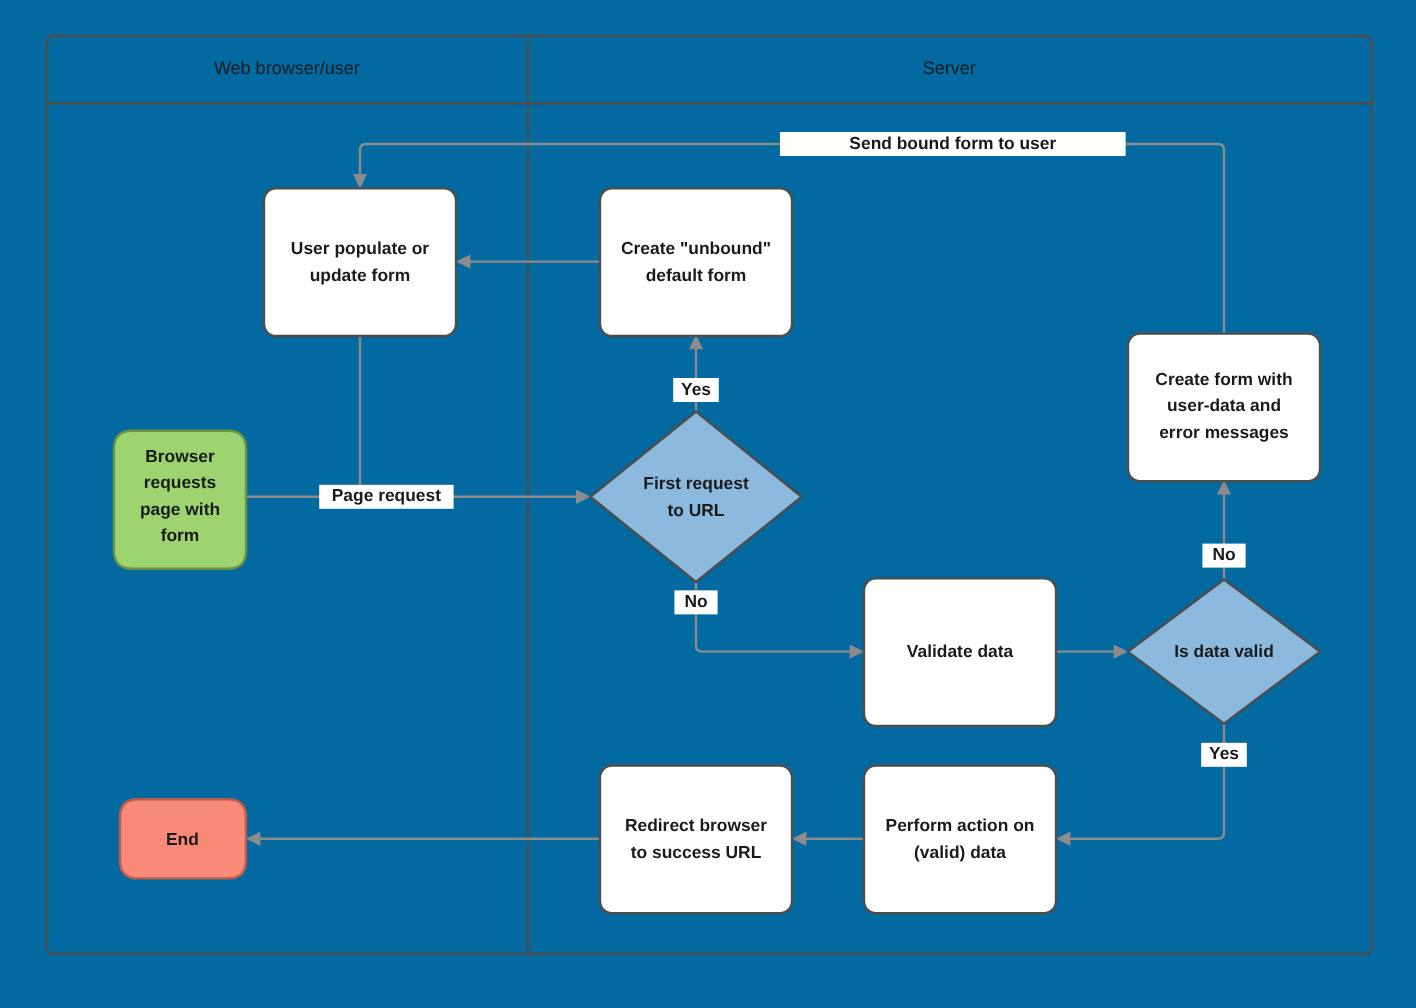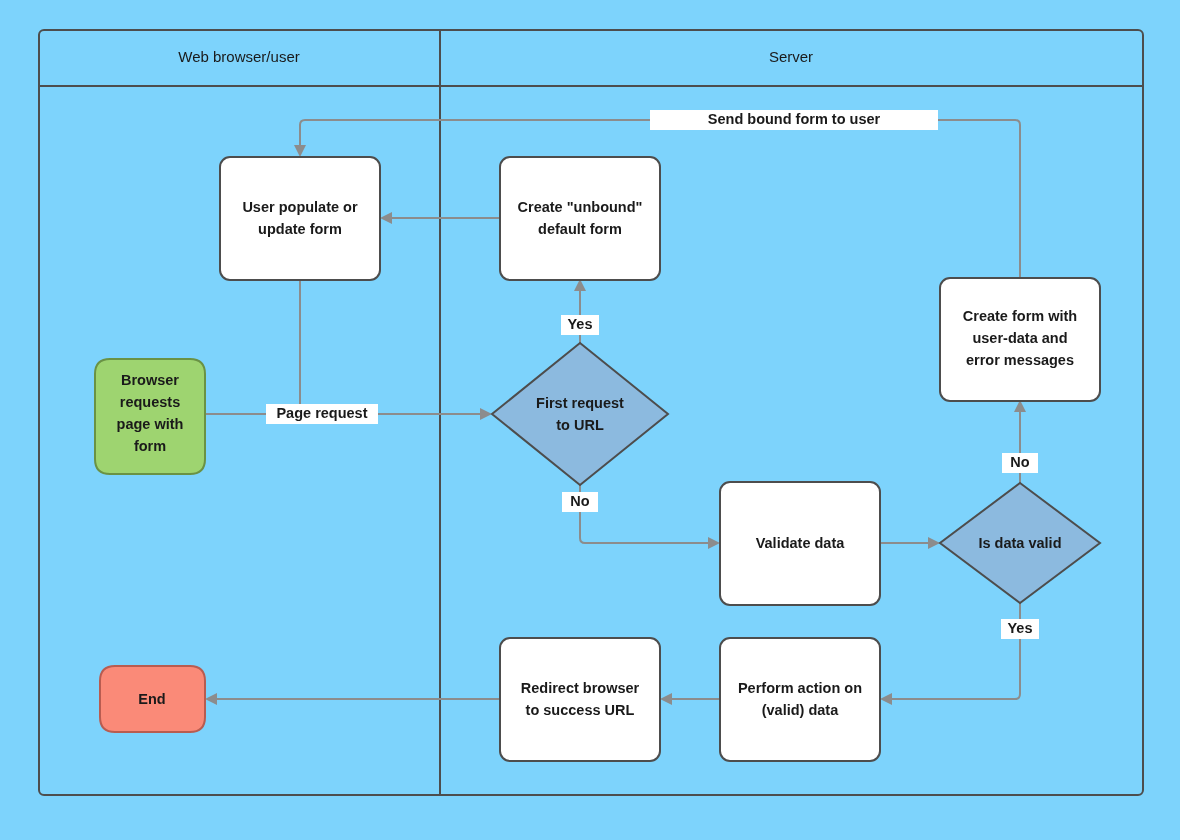--- a/index.html
+++ b/index.html
@@ -6,21 +6,21 @@
   html, body {
     margin: 0;
     padding: 0;
     background: #ffffff;
     font-family: "Liberation Sans", sans-serif;
   }
   #canvas {
     position: relative;
     width: 1180px;
     height: 840px;
-    background: #7dd3fc;
+    background: #0369a1;
     overflow: hidden;
   }
   #flow-svg {
     position: absolute;
     top: 0;
     left: 0;
     width: 1180px;
     height: 840px;
   }
   .pool-title {

